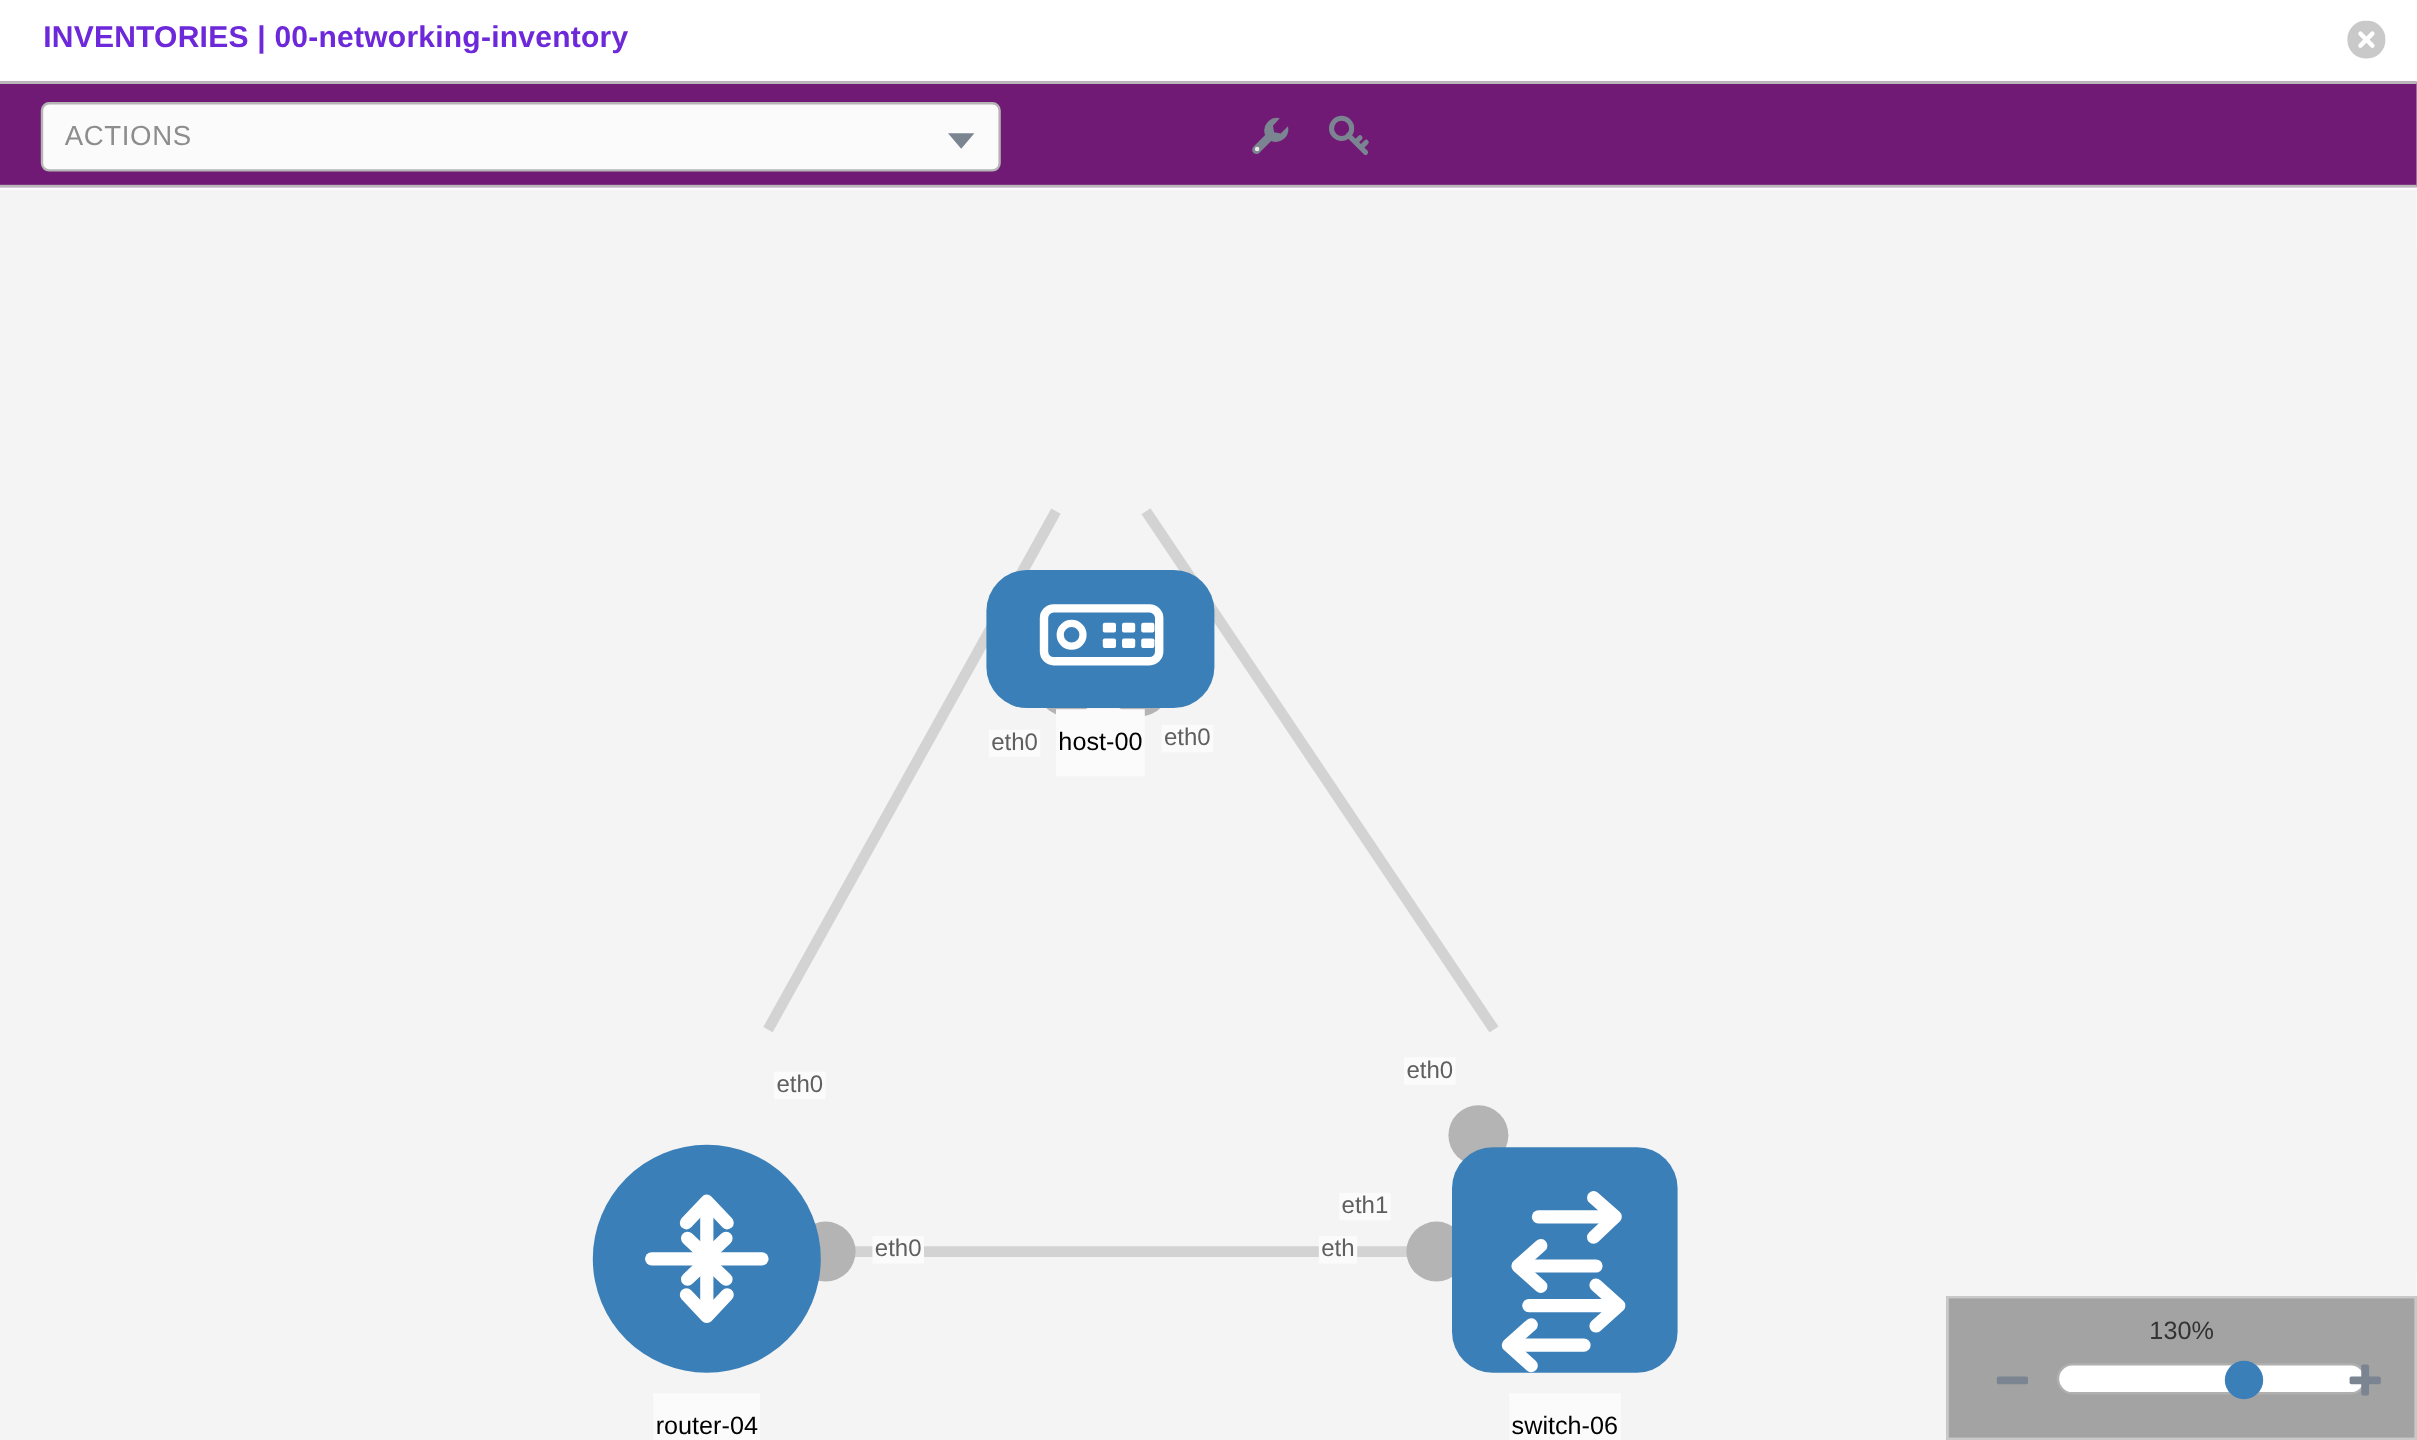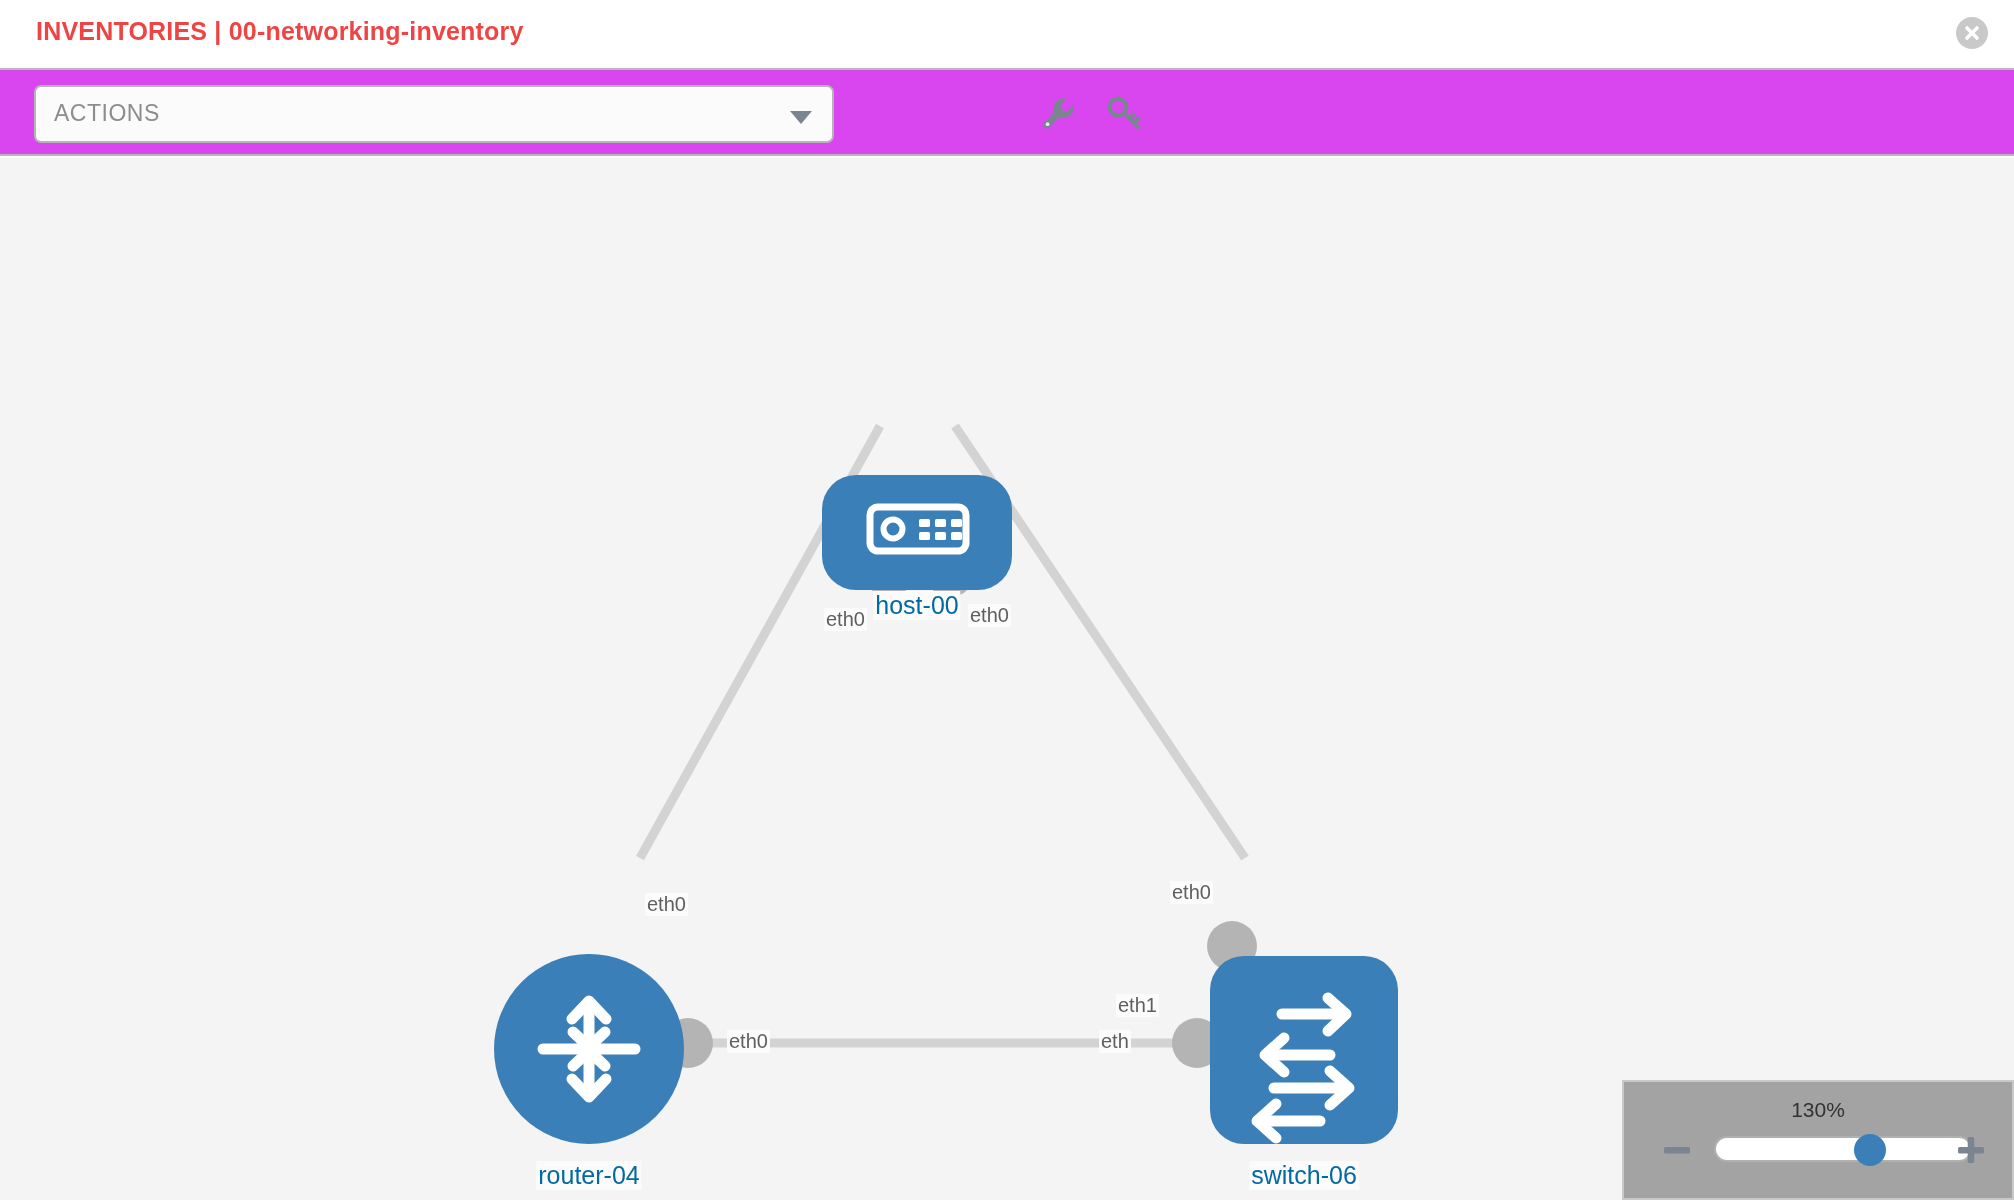--- a/index.html
+++ b/index.html
@@ -18,35 +18,35 @@
   
   .header {
     position: absolute; left: 0; top: 0;
     width: 2014px; height: 68px;
     background: #ffffff;
     box-sizing: border-box;
   }
   .header-title {
     position: absolute; left: 36px; top: 17px;
     font-size: 25px; font-weight: bold;
-    color: #ef4444;
+    color: #6d28d9;
     letter-spacing: 0.2px;
     white-space: nowrap;
   }
   .close-btn {
     position: absolute; right: 26px; top: 17px;
     width: 32px; height: 32px;
     cursor: pointer;
   }
 
   
   .toolbar {
     position: absolute; left: 0; top: 68px;
     width: 2014px; height: 88px;
-    background: #d946ef;
+    background: #701a75;
     border-top: 2px solid #b8b8b8;
     border-bottom: 2px solid #b8b8b8;
     box-sizing: border-box;
   }
   .actions-select {
     position: absolute; left: 34px; top: 15px;
     width: 800px; height: 58px;
     background: #fbfbfb;
     border: 2px solid #b5b5b5;
     border-radius: 7px;
@@ -99,26 +99,26 @@
     overflow: hidden;
   }
   .topology-svg {
     position: absolute; left: 0; top: 0;
     width: 2014px; height: 1042px;
   }
 
   
   .node-label {
     position: absolute;
-    font-size: 25px;
-    color: #0369a1;
+    font-size: 21px;
+    color: #000000;
     background: #fbfbfb;
     white-space: nowrap;
     transform: translateX(-50%);
-    padding: 0 2px;
+    padding: 16px 2px;
   }
   .iface-label {
     position: absolute;
     font-size: 20px;
     color: #5f5f5f;
     background: #fbfbfb;
     white-space: nowrap;
     padding: 0 2px;
   }
 

